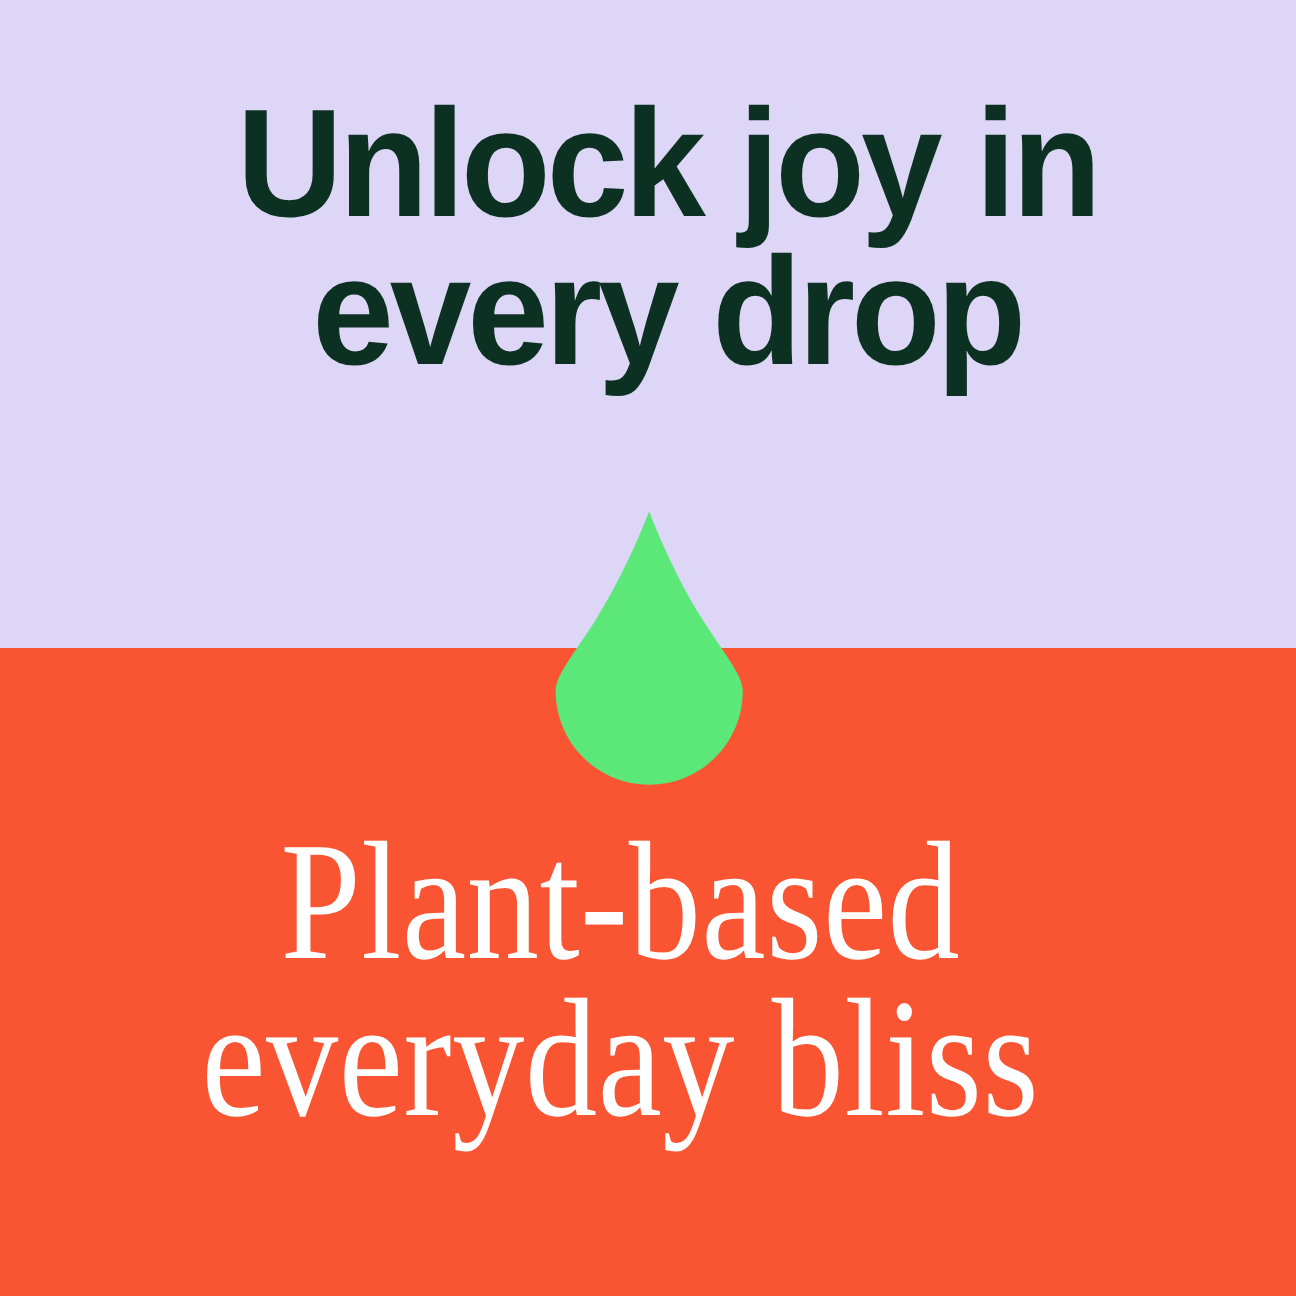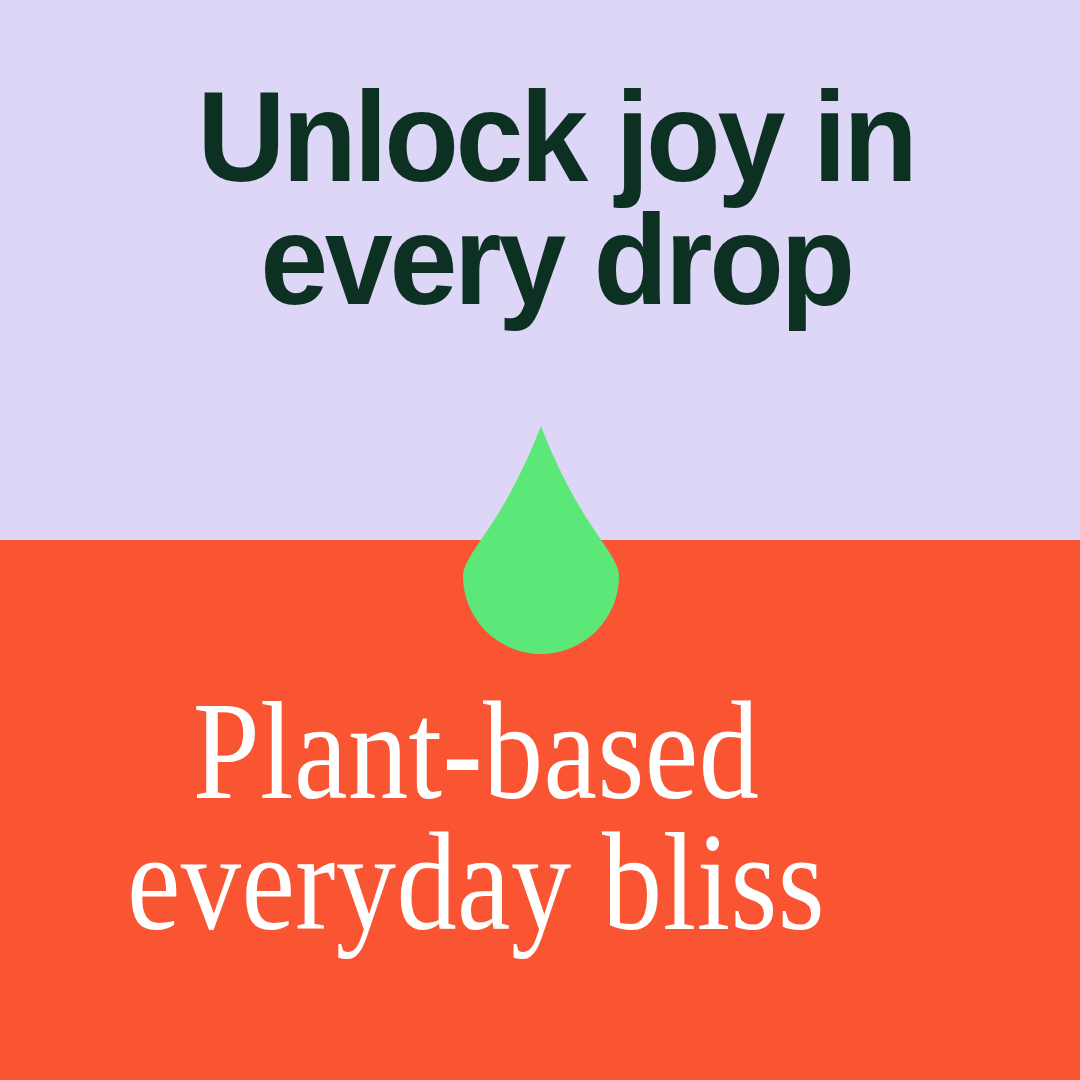--- a/index.html
+++ b/index.html
@@ -78,20 +78,21 @@
     left: 0;
     top: 686px;
     width: 952px;
     text-align: center;
     color: #ffffff;
     font-family: "Liberation Serif", serif;
     font-weight: 400;
     font-size: 128px;
     line-height: 1.02;
     letter-spacing: 0.5px;
+    padding-left: 41px;
     -webkit-font-smoothing: antialiased;
   }
 
   .subline .sb-line {
     display: block;
     transform: scaleY(1.10) scaleX(0.94);
     transform-origin: center center;
   }
 </style>
 </head>

